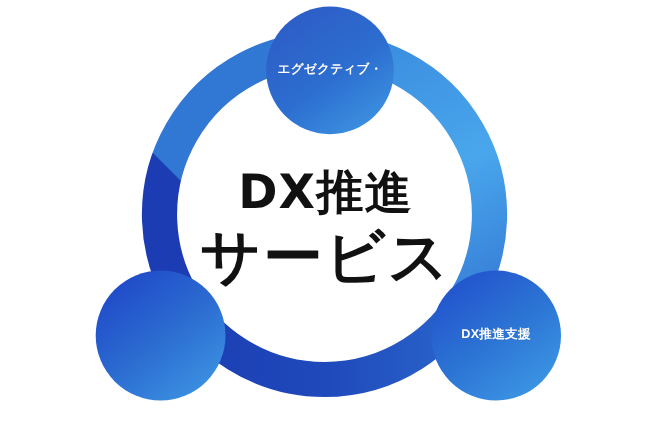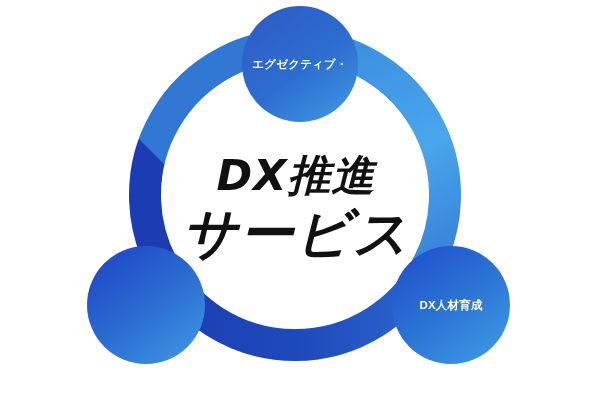--- a/index.html
+++ b/index.html
@@ -47,21 +47,20 @@
     top: 208px;
     transform: translate(-50%, -50%);
     text-align: center;
     color: #111111;
     font-family: "DejaVu Sans", "Liberation Sans", sans-serif;
     font-weight: bold;
     font-size: 43px;
     line-height: 1.22;
     letter-spacing: 1px;
     white-space: nowrap;
-    font-style: italic;
   }
   #center-title .title-line { display: block; }
   #center-title .title-line.second { font-size: 54px; letter-spacing: 2px; }
 </style>
 </head>
 <body>
 
 <div id="diagram-root">
 
   <svg id="diagram-svg" viewBox="0 0 600 400">
@@ -134,16 +133,16 @@
     <span class="title-line first">DX推進</span>
     <span class="title-line second">サービス</span>
   </div>
 
   <div class="node-label" style="left:300px; top:64px;">
     <span class="lbl-line">エグゼクティブ・</span>
   </div>
 
 
   <div class="node-label" style="left:451px; top:305px;">
-    <span class="lbl-line">DX人材育成</span>
+    <span class="lbl-line">DX推進支援</span>
   </div>
 
 </div>
 
 </body></html>

